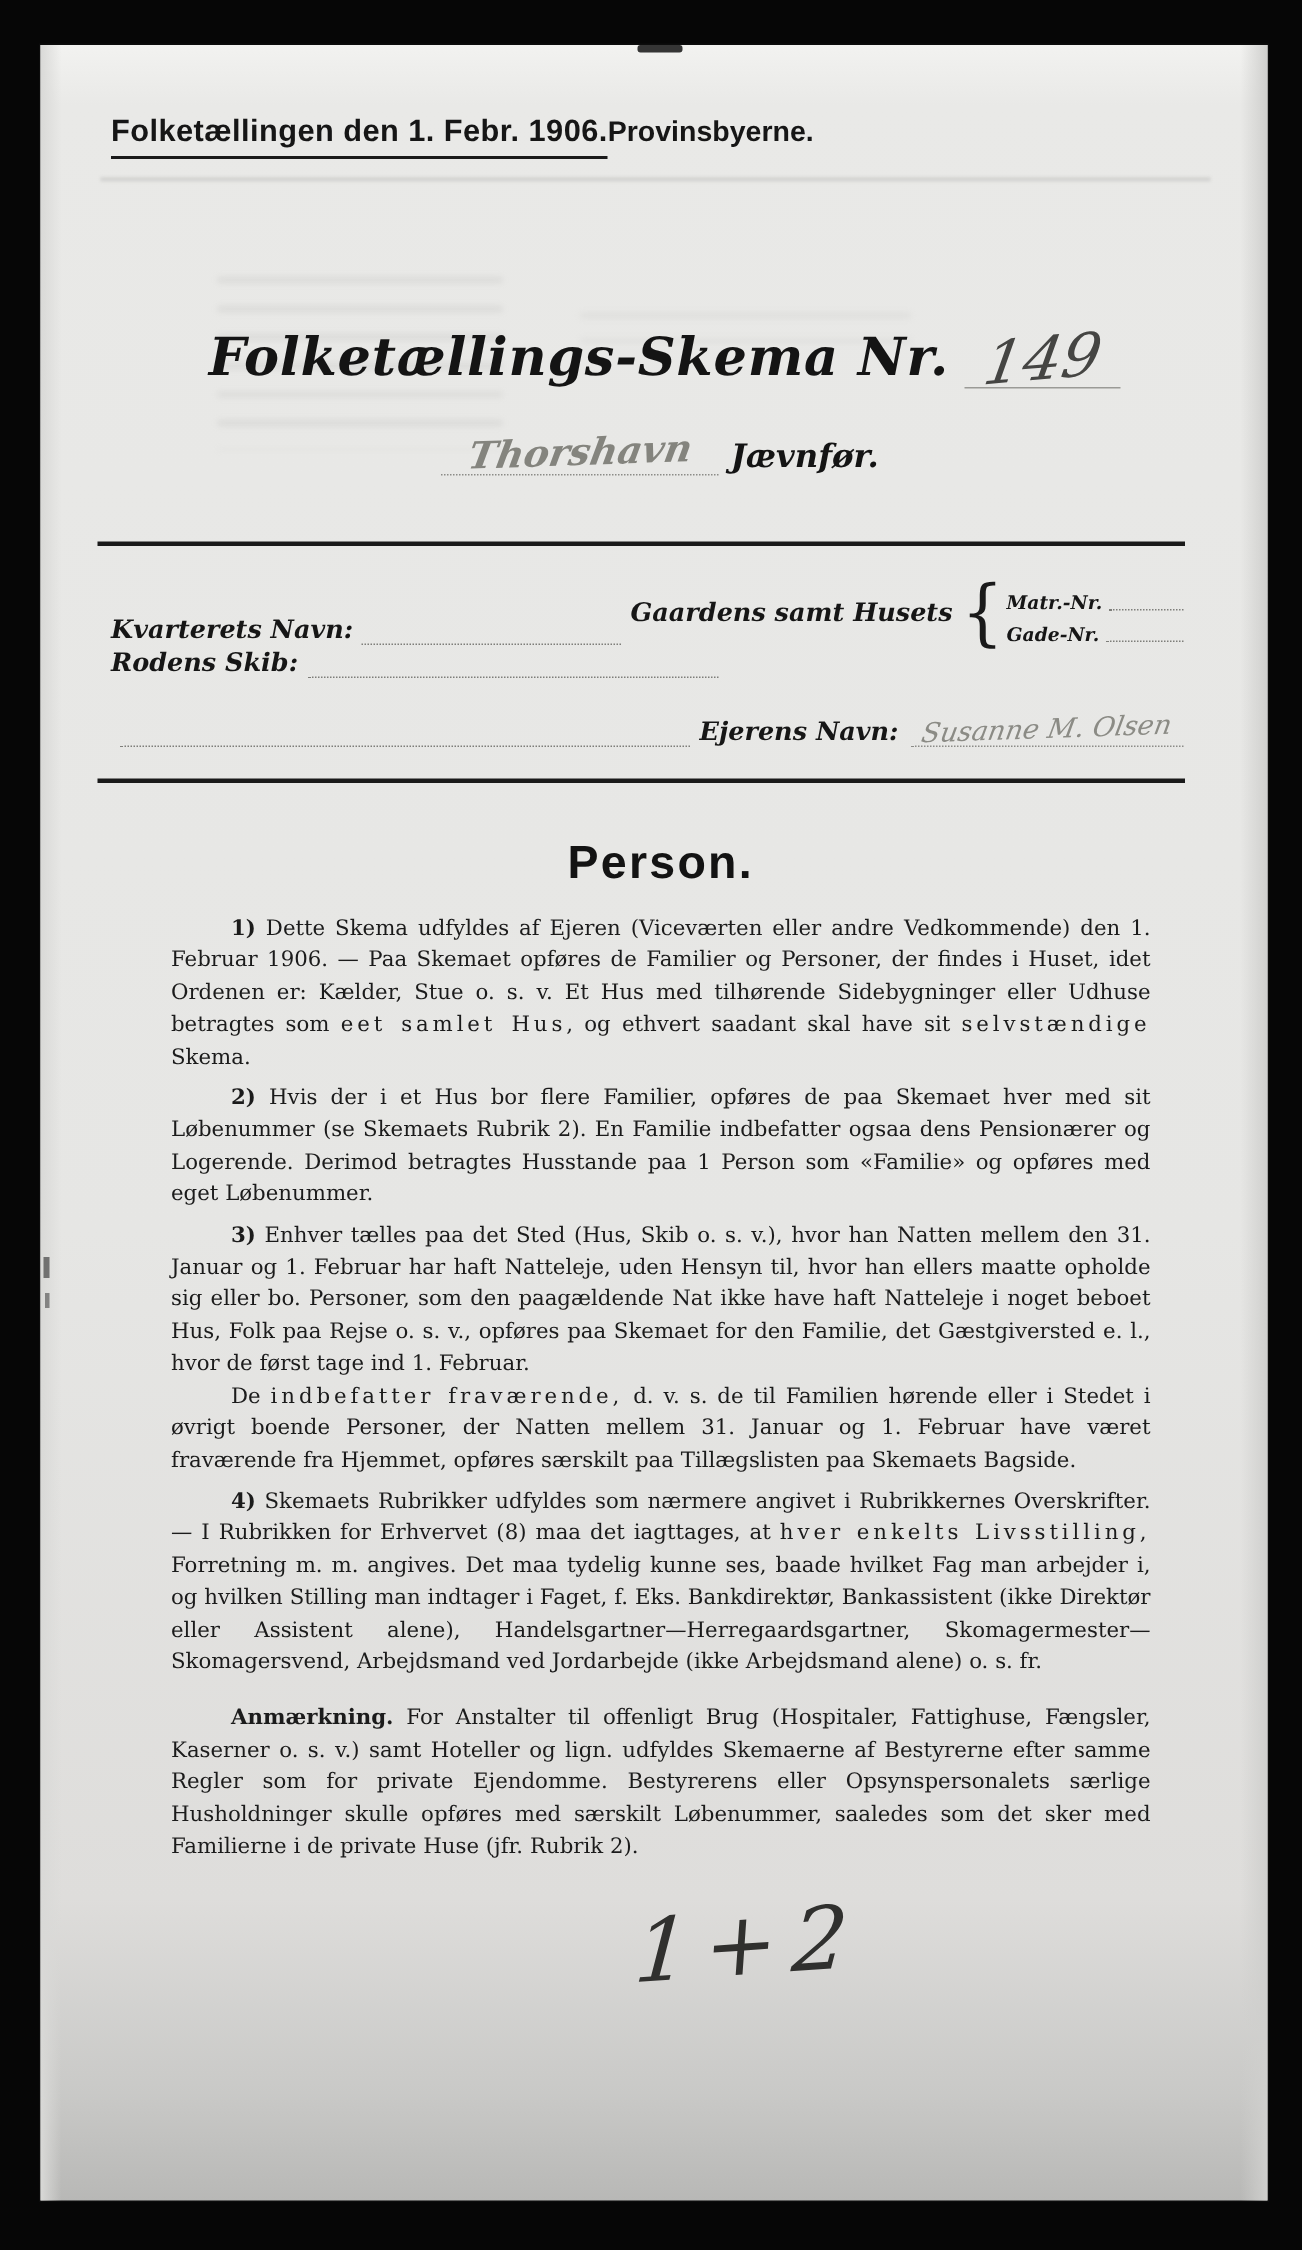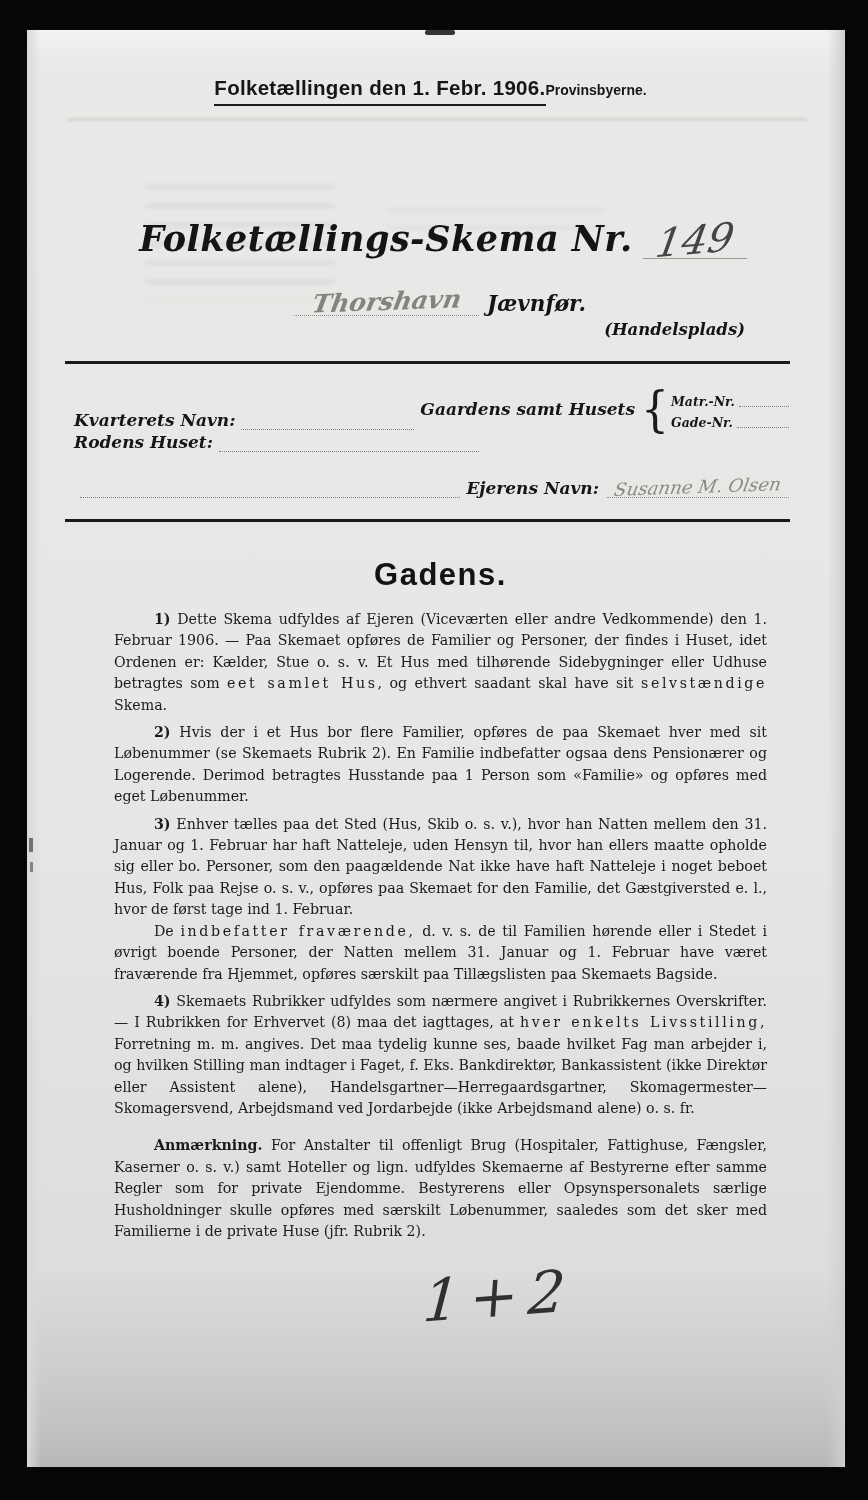--- a/index.html
+++ b/index.html
@@ -28,26 +28,26 @@
   .ghost-block2{left:360px;top:165px;width:220px;height:40px;
     background:repeating-linear-gradient(180deg, rgba(0,0,0,0) 0 14px, #bcbcba 14px 17px);
     opacity:.25;filter:blur(2px);}
   .speck-top{left:398px;top:0px;width:30px;height:5px;background:#141414;border-radius:2px;opacity:.85;}
   .speck-left1{left:2px;top:808px;width:4px;height:14px;background:#2a2a2a;opacity:.6;}
   .speck-left2{left:3px;top:832px;width:3px;height:10px;background:#2a2a2a;opacity:.5;}
 
   
   .hdr{
     position:absolute;left:47px;right:58px;top:46px;
-    display:flex;justify-content:center;align-items:baseline;
+    display:flex;justify-content:flex-start;align-items:baseline;
     font-family:"Liberation Sans", sans-serif;
     font-weight:bold;color:#161616;
   }
   .hdr-left{font-size:20.5px;letter-spacing:.3px;border-bottom:2.5px solid #1a1a1a;padding-bottom:4px;}
-  .hdr-right{font-size:14px;}
+  .hdr-right{font-size:19px;}
 
   
   .title-block{position:absolute;left:0;right:0;top:188px;text-align:center;color:#141414;}
   .title-line{display:flex;justify-content:center;align-items:flex-end;padding-left:14px;}
   .title-main{
     font-family:"DejaVu Serif", serif;font-style:italic;font-weight:bold;
     font-size:35px;letter-spacing:.5px;
   }
   .title-num-wrap{
     display:inline-block;width:104px;margin-left:10px;
@@ -126,21 +126,20 @@
 
   <div class="title-block">
     <div class="title-line">
       <span class="title-main">Folketællings-Skema Nr.</span>
       <span class="title-num-wrap"><span class="hand title-num">149</span></span>
     </div>
     <div class="subtitle-line">
       <span class="place-wrap"><span class="hand place-hand">Thorshavn</span></span>
       <span>Jævnfør.</span>
     </div>
-    <div class="subtitle-note">(Handelsplads)</div>
   </div>
 
   <div class="hrule hrule1"></div>
 
   <div class="frow row-kvarter">
     <span class="flabel">Kvarterets Navn:</span>
     <span class="dotline"></span>
     <span class="right-group">
       <span class="flabel">Gaardens samt Husets</span>
       <span class="brace">{</span>
@@ -151,34 +150,34 @@
         </span>
         <span class="nr-row">
           <span>Gade-Nr.</span>
           <span class="dotline"></span>
         </span>
       </span>
     </span>
   </div>
 
   <div class="frow row-rodens" style="right:360px;">
-    <span class="flabel">Rodens Huset:</span>
+    <span class="flabel">Rodens Skib:</span>
     <span class="dotline"></span>
   </div>
 
   <div class="frow row-gadens">
     <span class="dotline"></span>
     <span class="flabel">Ejerens Navn:</span>
     <span class="ejer-wrap" style="margin-left:8px;"><span class="hand ejer-hand">Susanne M. Olsen</span></span>
   </div>
 
   <div class="hrule hrule2"></div>
 
   <div class="rules">
-    <h2 class="rules-heading">Gadens.</h2>
+    <h2 class="rules-heading">Person.</h2>
     <div>
         <p><span class="bold">1)</span><span> Dette Skema udfyldes af Ejeren (Viceværten eller andre Vedkommende) den 1. Februar 1906. — Paa Skemaet opføres de Familier og Personer, der findes i Huset, idet Ordenen er: Kælder, Stue o. s. v. Et Hus med tilhørende Sidebygninger eller Udhuse betragtes som </span><span class="spaced">eet samlet Hus</span><span>, og ethvert saadant skal have sit </span><span class="spaced">selvstændige</span><span> Skema.</span></p>
         <p class="sp-small"><span class="bold">2)</span><span> Hvis der i et Hus bor flere Familier, opføres de paa Skemaet hver med sit Løbenummer (se Skemaets Rubrik 2).  En Familie indbefatter ogsaa dens Pensionærer og Logerende.  Derimod betragtes Husstande paa 1 Person som «Familie» og opføres med eget Løbenummer.</span></p>
         <p class="sp-small"><span class="bold">3)</span><span> Enhver tælles paa det Sted (Hus, Skib o. s. v.), hvor han Natten mellem den 31. Januar og 1. Februar har haft Natteleje, uden Hensyn til, hvor han ellers maatte opholde sig eller bo.  Personer, som den paagældende Nat ikke have haft Natteleje i noget beboet Hus, Folk paa Rejse o. s. v., opføres paa Skemaet for den Familie, det Gæstgiversted e. l., hvor de først tage ind 1. Februar.</span></p>
         <p><span>De </span><span class="spaced">indbefatter fraværende,</span><span> d. v. s. de til Familien hørende eller i Stedet i øvrigt boende Personer, der Natten mellem 31. Januar og 1. Februar have været fraværende fra Hjemmet, opføres særskilt paa Tillægslisten paa Skemaets Bagside.</span></p>
         <p class="sp-small"><span class="bold">4)</span><span> Skemaets Rubrikker udfyldes som nærmere angivet i Rubrikkernes Overskrifter. — I Rubrikken for Erhvervet (8) maa det iagttages, at </span><span class="spaced">hver enkelts Livsstilling,</span><span> Forretning m. m. angives.  Det maa tydelig kunne ses, baade hvilket Fag man arbejder i, og hvilken Stilling man indtager i Faget, f. Eks. Bankdirektør, Bankassistent (ikke Direktør eller Assistent alene), Handelsgartner—Herregaardsgartner, Skomagermester—Skomagersvend, Arbejdsmand ved Jordarbejde (ikke Arbejdsmand alene) o. s. fr.</span></p>
         <p class="sp-large"><span class="bold">Anmærkning.</span><span>  For Anstalter til offenligt Brug (Hospitaler, Fattighuse, Fængsler, Kaserner o. s. v.) samt Hoteller og lign. udfyldes Skemaerne af Bestyrerne efter samme Regler som for private Ejendomme.  Bestyrerens eller Opsynspersonalets særlige Husholdninger skulle opføres med særskilt Løbenummer, saaledes som det sker med Familierne i de private Huse (jfr. Rubrik 2).</span></p>
       </div>
   </div>
 

